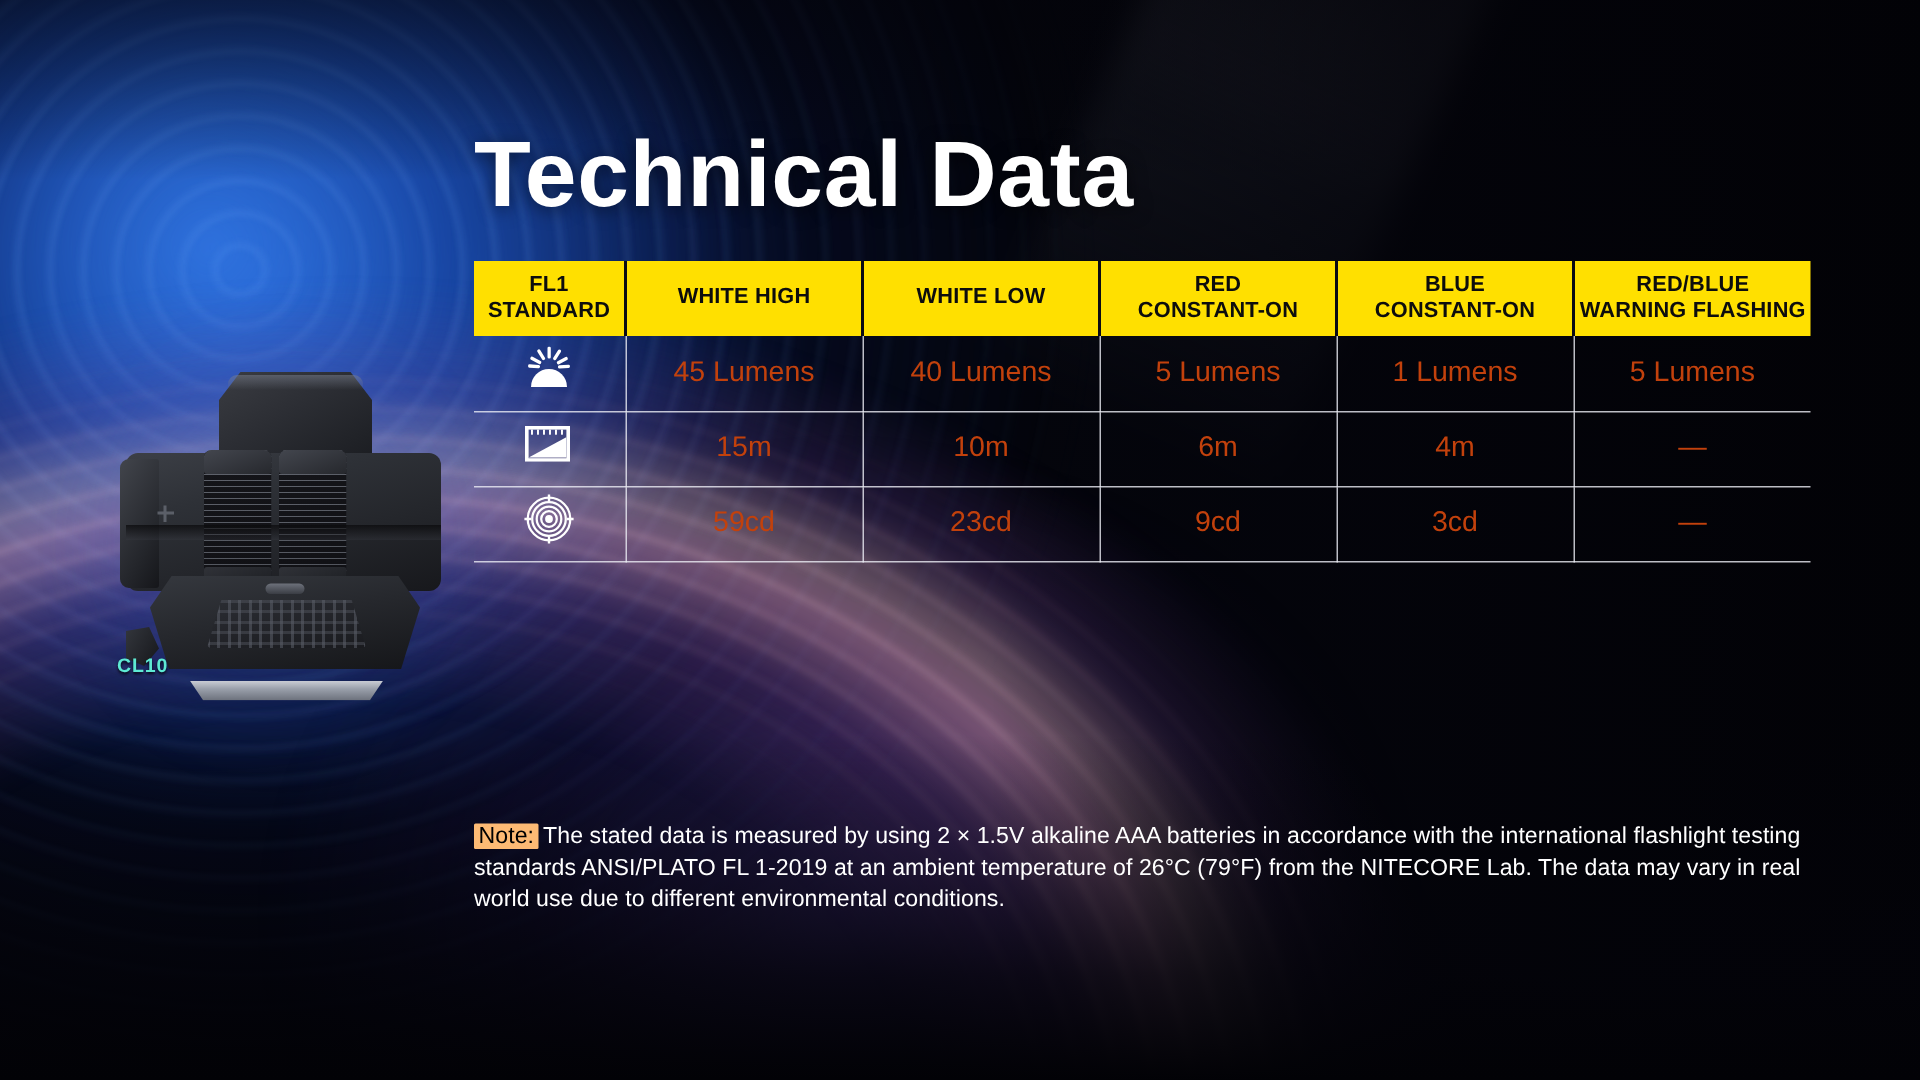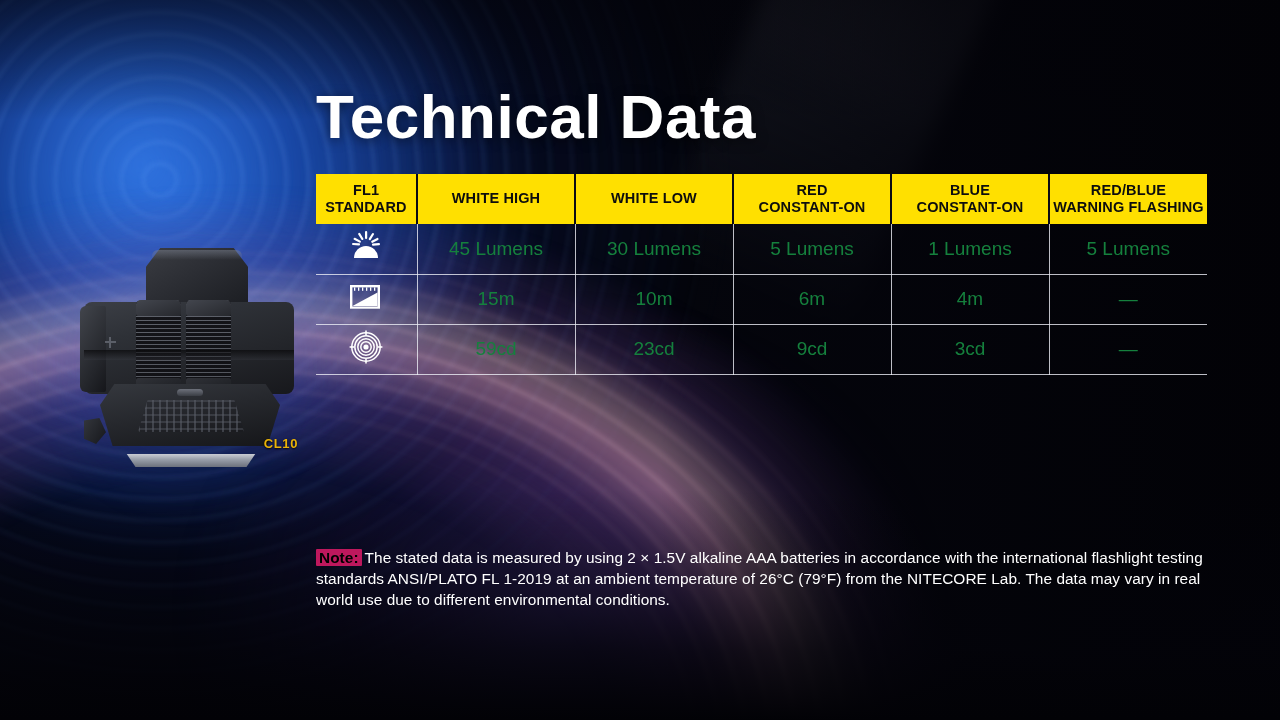--- a/index.html
+++ b/index.html
@@ -173,22 +173,22 @@
   .p-grill{
     position:absolute; left:60px; top:168px; width:106px; height:32px;
     background:
       repeating-linear-gradient(to right, rgba(90,94,104,.55) 0 2px, rgba(0,0,0,0) 2px 7px),
       repeating-linear-gradient(to bottom, rgba(90,94,104,.40) 0 2px, rgba(0,0,0,0) 2px 7px),
       linear-gradient(170deg,#2b2d33,#1a1b1f);
     clip-path:polygon(9% 0%, 91% 0%, 100% 100%, 0% 100%);
     border-radius:3px;
   }
   .p-label{
-    position:absolute; left:0; top:204px; width:220px; text-align:right;
-    color:#eab308; font-size:13px; letter-spacing:.6px; font-weight:600;
+    position:absolute; left:0; top:204px; width:220px; text-align:left;
+    color:#5eead4; font-size:13px; letter-spacing:.6px; font-weight:600;
     text-shadow:0 1px 2px rgba(0,0,0,.85);
   }
   .p-lens{
     position:absolute; left:40px; top:222px; width:146px; height:13px;
     background:linear-gradient(to bottom, #c9ccd4 0%, #9aa0ab 40%, #6c717c 100%);
     clip-path:polygon(6% 0%, 94% 0%, 88% 100%, 12% 100%);
     border-radius:2px;
   }
   .p-clipL{
     position:absolute; left:6px; top:186px; width:22px; height:26px;
@@ -224,40 +224,40 @@
     height:50px;
     border:0;
     border-right:2px solid #0b0b14;
   }
   #spec-table th:last-child{ border-right:0;margin-top:24px; }
   #spec-table th.th-icon{ font-size:14.5px;margin-left:24px; }
 
   #spec-table td{
     height:50px;
     text-align:center; vertical-align:middle;
-    color:#15803d; font-size:19px; font-weight:400;
+    color:#c2410c; font-size:19px; font-weight:400;
     border-right:1px solid rgba(236,238,245,.80);
     border-bottom:1px solid rgba(236,238,245,.80);
     background:transparent;
     white-space:nowrap;
   }
   #spec-table td:last-child{ border-right:0; }
   #spec-table td.icon-cell{ padding:0; }
   #spec-table tr.row-top td{ border-top:0; }
 
   .ico{ display:inline-block; vertical-align:middle; }
 
   
   #note{
     position:absolute; left:316px; top:547px; width:905px;
     color:#ffffff; font-size:15.4px; line-height:1.37; letter-spacing:.05px;
   }
   #note .tag{
-    background:#be185d; color:#000000;
-    font-weight:700; padding:0 3px; margin-right:3px;
+    background:#fdba74; color:#000000;
+    font-weight:400; padding:0 3px; margin-right:3px;
     border-radius:1px;
   }
   #note .ntext{ }
 </style>
 </head>
 <body>
 
 <div id="bg">
   <div class="glow-blue"></div>
   <div class="glow-blue2"></div>
@@ -345,21 +345,21 @@
                 <rect x="19" y="0" width="2.2" height="8" rx="1" transform="rotate(-32 20 14)"></rect>
                 <rect x="19" y="0" width="2.2" height="8" rx="1" transform="rotate(62 20 14)"></rect>
                 <rect x="19" y="0" width="2.2" height="8" rx="1" transform="rotate(-62 20 14)"></rect>
                 <rect x="19" y="0" width="2.2" height="8" rx="1" transform="rotate(86 20 14)"></rect>
                 <rect x="19" y="0" width="2.2" height="8" rx="1" transform="rotate(-86 20 14)"></rect>
               </g>
             </svg>
           </span>
         </td>
         <td>45 Lumens</td>
-        <td>30 Lumens</td>
+        <td>40 Lumens</td>
         <td>5 Lumens</td>
         <td>1 Lumens</td>
         <td>5 Lumens</td>
       </tr>
 
 
       <tr>
         <td class="icon-cell">
           <span class="ico">
             <svg width="40" height="30" viewBox="0 0 40 30" aria-hidden="true">

